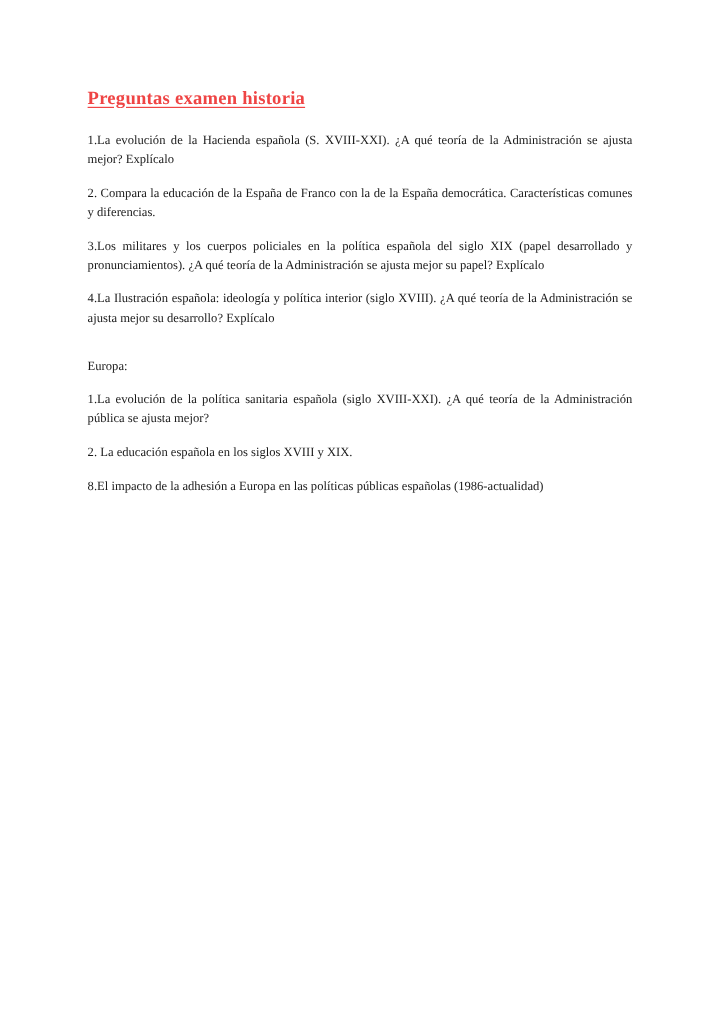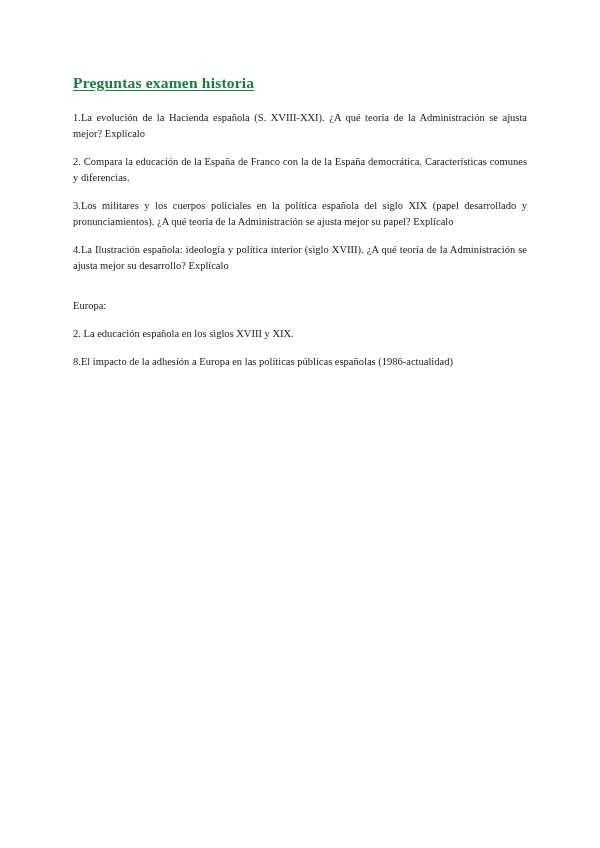--- a/index.html
+++ b/index.html
@@ -22,21 +22,21 @@
       width: 454px;
     }
     .title {
       font-size: 15.5px;
       font-weight: bold;
       text-decoration: underline;
       text-underline-offset: 2px;
       margin: 0 0 17px 0;
       line-height: 20px;
       letter-spacing: 0.2px;
-      color: #15803d;
+      color: #ef4444;
     }
     .section-label {
       font-size: 10.5px;
       line-height: 16px;
       margin: 0 0 12px 0;
     }
     .question {
       font-size: 10.5px;
       line-height: 16px;
       margin: 0 0 12px 0;
@@ -54,16 +54,17 @@
 
   <div>
     <p class="question">1.La evolución de la Hacienda española (S. XVIII-XXI). ¿A qué teoría de la Administración se ajusta mejor? Explícalo</p>
     <p class="question">2. Compara la educación de la España de Franco con la de la España democrática. Características comunes y diferencias.</p>
     <p class="question">3.Los militares y los cuerpos policiales en la política española del siglo XIX (papel desarrollado y pronunciamientos). ¿A qué teoría de la Administración se ajusta mejor su papel? Explícalo</p>
     <p class="question last-in-group">4.La Ilustración española: ideología y política interior (siglo XVIII). ¿A qué teoría de la Administración se ajusta mejor su desarrollo? Explícalo</p>
   </div>
 
   <div>
     <p class="section-label">Europa:</p>
+    <p class="question">1.La evolución de la política sanitaria española (siglo XVIII-XXI). ¿A qué teoría de la Administración pública se ajusta mejor?</p>
     <p class="question">2. La educación española en los siglos XVIII y XIX.</p>
     <p class="question">8.El impacto de la adhesión a Europa en las políticas públicas españolas (1986-actualidad)</p>
   </div>
 </div>
 
 </body></html>

